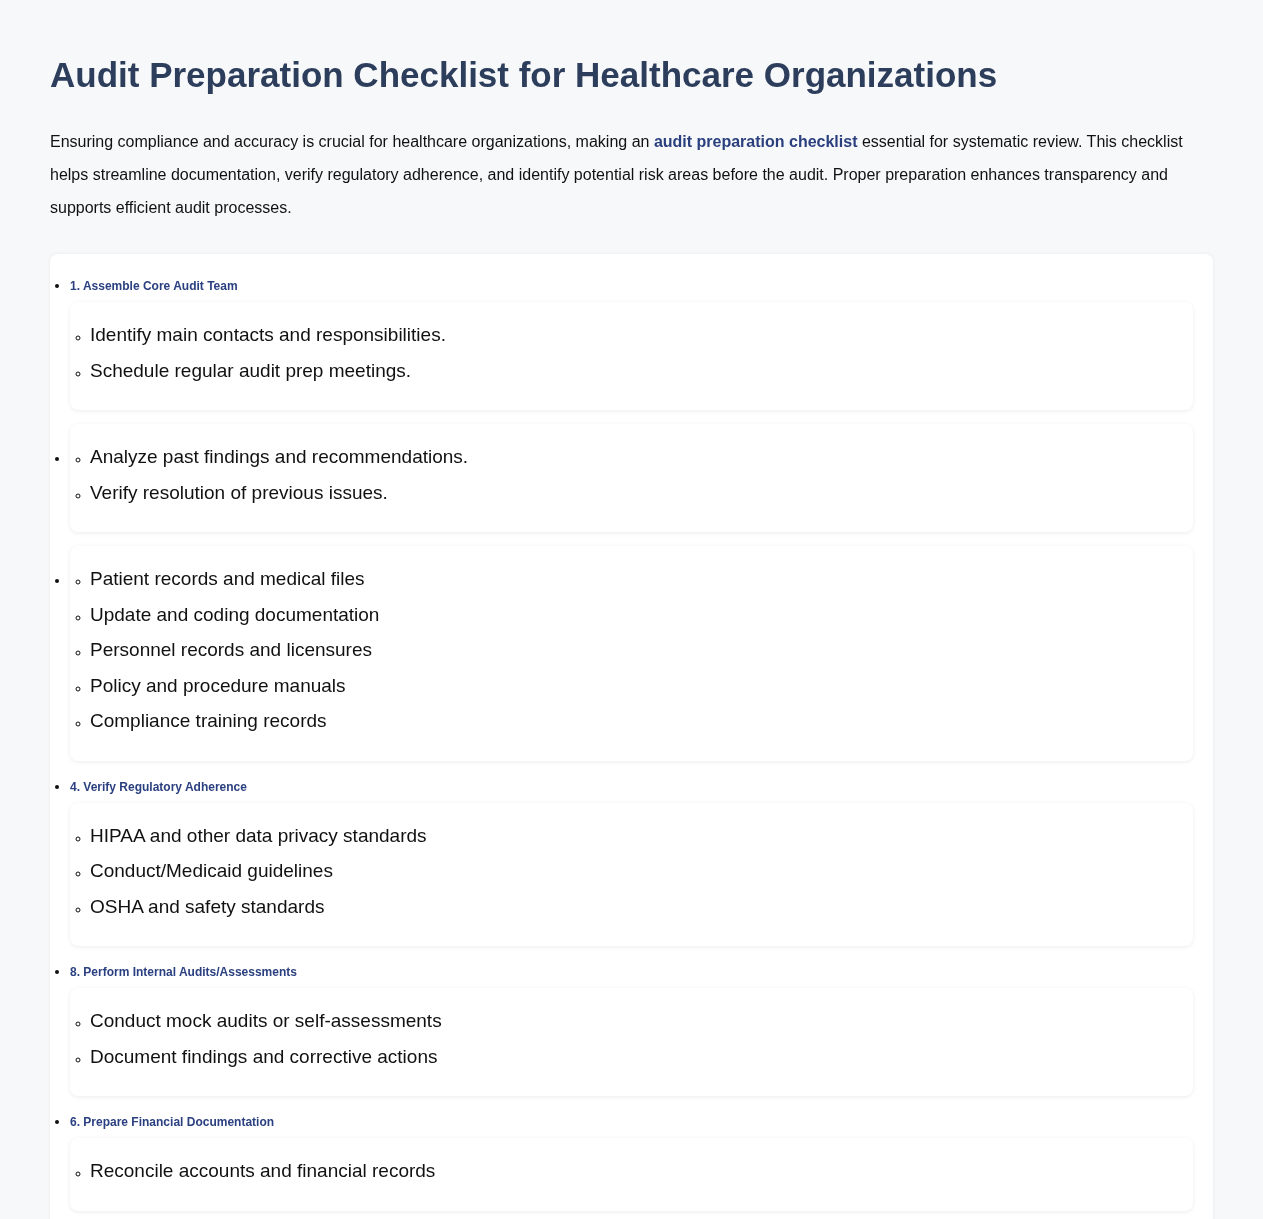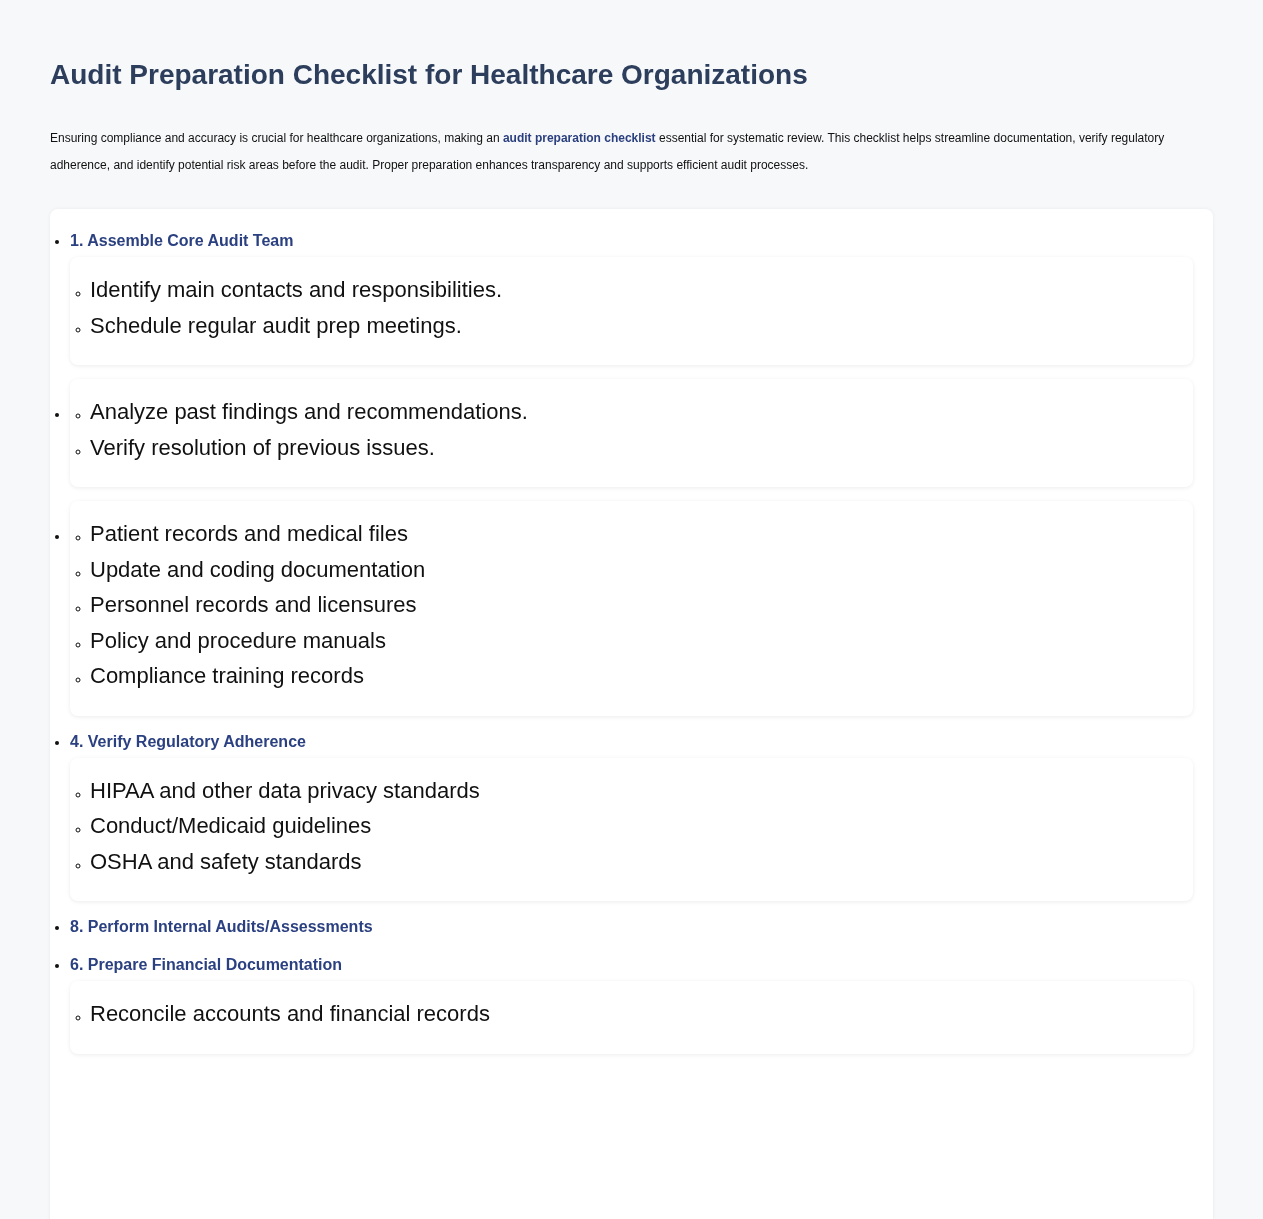--- a/index.html
+++ b/index.html
@@ -13,29 +13,29 @@
       width: 1263px;
       height: 1219px;
       overflow: hidden;
     }
     .page {
       padding: 0 50px;
     }
     h1.title {
       margin: 0;
       padding-top: 55px;
-      font-size: 28px;
+      font-size: 35px;
       line-height: 40px;
       font-weight: bold;
       color: #2c3e5b;
     }
     p.intro {
       margin: 30px 0 0 0;
-      font-size: 12px;
-      line-height: 27px;
+      font-size: 16px;
+      line-height: 33px;
       color: #111;
     }
     p.intro .emph {
       font-weight: bold;
       color: #2a3f7e;
     }
     .container {
       margin-top: 30px;
       background: #ffffff;
       border-radius: 8px;
@@ -49,40 +49,40 @@
       list-style: disc;
     }
     ul.sections > li {
       margin-bottom: 14px;
     }
     ul.sections > li::marker {
       color: #111;
       font-size: 14px;
     }
     .section-heading {
-      font-size: 16px;
+      font-size: 12px;
       line-height: 24px;
       font-weight: bold;
       color: #2b4080;
       display: block;
     }
     .subcard {
       margin-top: 4px;
       background: #fff;
       border-radius: 8px;
       box-shadow: 0 1px 4px rgba(0,0,0,0.08);
       padding: 15px 0 22px 0;
     }
     ul.items {
       margin: 0;
       padding: 0 0 0 20px;
       list-style: circle;
     }
     ul.items > li {
-      font-size: 22px;
+      font-size: 19px;
       line-height: 20px;
       padding: 8px 0 7.5px 0;
       color: #111;
     }
     ul.items > li::marker {
       font-size: 12px;
     }
   </style>
 </head>
 <body>
@@ -132,20 +132,26 @@
           <ul class="items">
             <li>HIPAA and other data privacy standards</li>
             <li>Conduct/Medicaid guidelines</li>
             <li>OSHA and safety standards</li>
           </ul>
         </div>
       </li>
 
       <li>
         <span class="section-heading">8. Perform Internal Audits/Assessments</span>
+        <div class="subcard">
+          <ul class="items">
+            <li>Conduct mock audits or self-assessments</li>
+            <li>Document findings and corrective actions</li>
+          </ul>
+        </div>
       </li>
 
       <li>
         <span class="section-heading">6. Prepare Financial Documentation</span>
         <div class="subcard">
           <ul class="items">
             <li>Reconcile accounts and financial records</li>
 
           </ul>
         </div>

